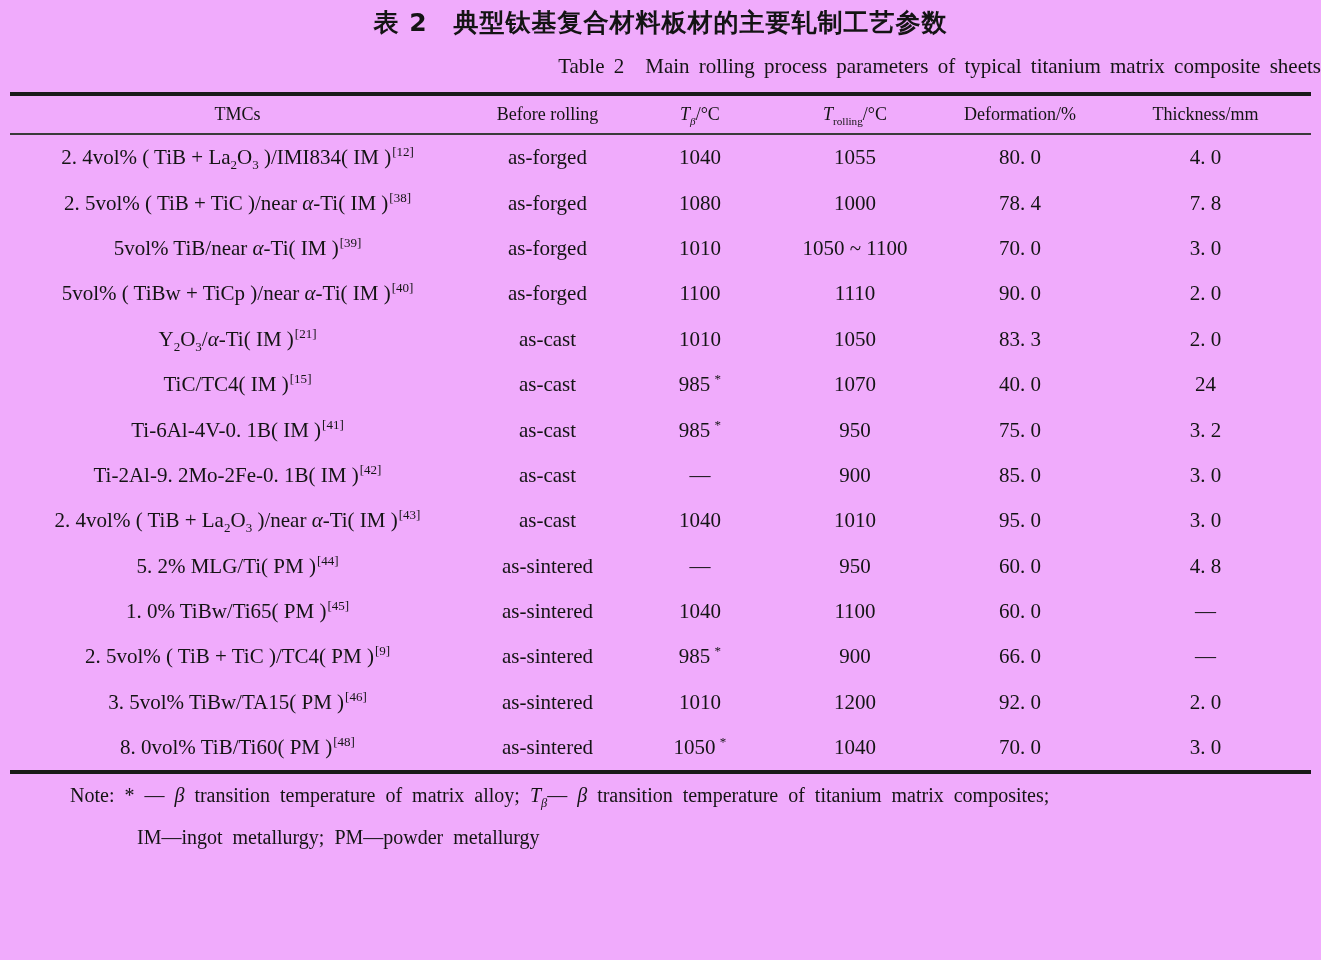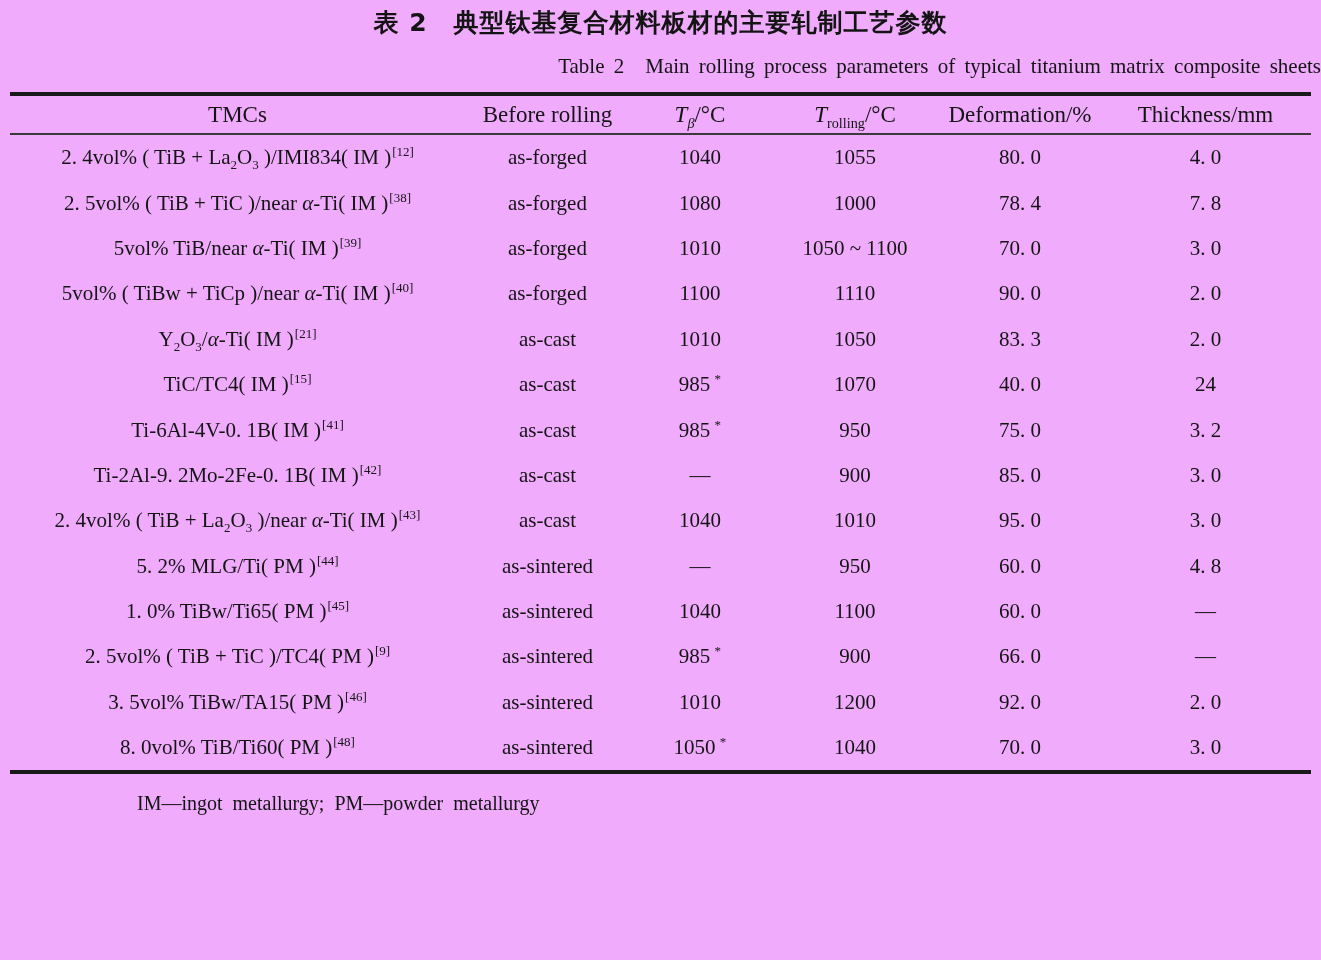--- a/index.html
+++ b/index.html
@@ -36,21 +36,21 @@
     width: 1301px;
     margin: 13px auto 0 auto;
     border-collapse: collapse;
     table-layout: fixed;
     border-top: 4px solid #1a1a1a;
     border-bottom: 4px solid #1a1a1a;
   }
   thead th {
     height: 37px;
     font-weight: normal;
-    font-size: 23px;
+    font-size: 18px;
     text-align: center;
     vertical-align: middle;
     border-bottom: 2px solid #3a3a3a;
     padding: 0;
     white-space: nowrap;
   }
   tbody td {
     height: 45.4px;
     font-size: 21px;
     text-align: center;
@@ -225,16 +225,17 @@
       <td>as-sintered</td>
       <td><span>1050</span><sup> *</sup></td>
       <td>1040</td>
       <td>70. 0</td>
       <td>3. 0</td>
     </tr>
   </tbody>
   </table>
 
   <div class="note">
+    <div class="note-line-1"><span>Note: * — </span><i>β</i><span> transition temperature of matrix alloy; </span><i>T</i><sub><i>β</i></sub><span>— </span><i>β</i><span> transition temperature of titanium matrix composites;</span></div>
     <div class="note-line-2">IM—ingot metallurgy; PM—powder metallurgy</div>
   </div>
 
 </div>
 
 </body></html>

